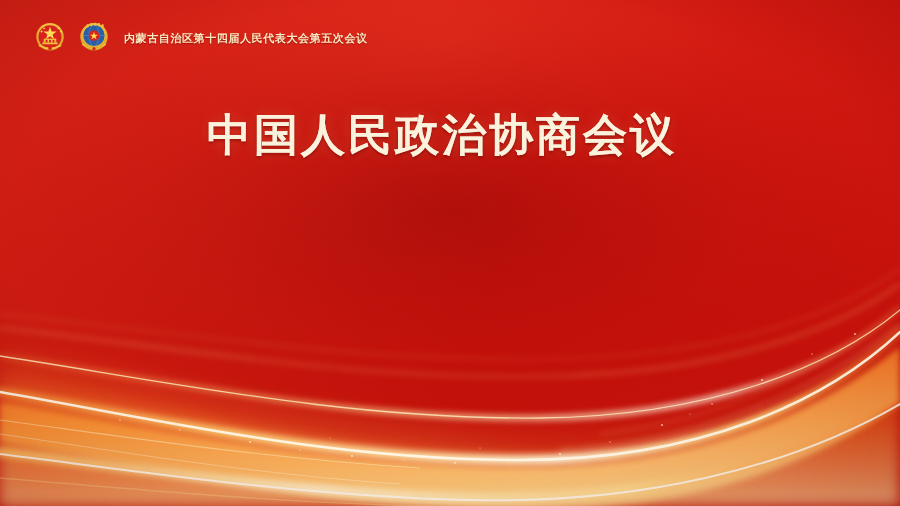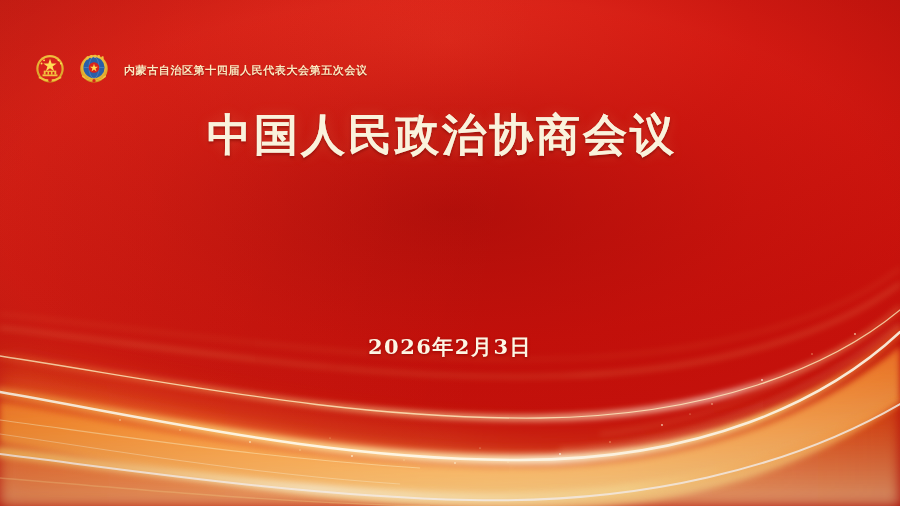--- a/index.html
+++ b/index.html
@@ -42,21 +42,20 @@
   }
   .ribbons svg { display:block; width:900px; height:300px; }
 
   
   .header {
     position:absolute;
     left:30px; top:18px;
     display:flex;
     align-items:center;
     gap:10px;
-    margin-top:32px;
   }
   .emblems { display:flex; align-items:center; gap:4px; }
   .emblem { width:40px; height:40px; display:block; }
 
   .header-lines { display:flex; flex-direction:column; gap:3px; }
   .header-line {
     font-family:"DejaVu Sans", sans-serif;
     font-size:11px;
     font-weight:bold;
     letter-spacing:0.6px;
@@ -278,15 +277,14 @@
 
     <div class="header-lines">
       <div class="header-line">内蒙古自治区第十四届人民代表大会第五次会议</div>
     </div>
   </div>
 
   <div class="title-block">
     <div class="title-line title-1">中国人民政治协商会议</div>
   </div>
 
-  <div class="date-line">2026年2月3日</div>
 
 </div>
 
 </body></html>

